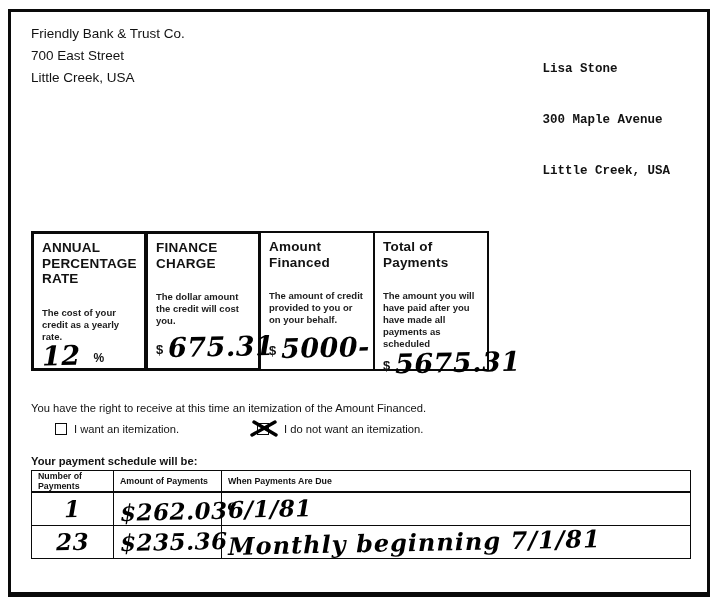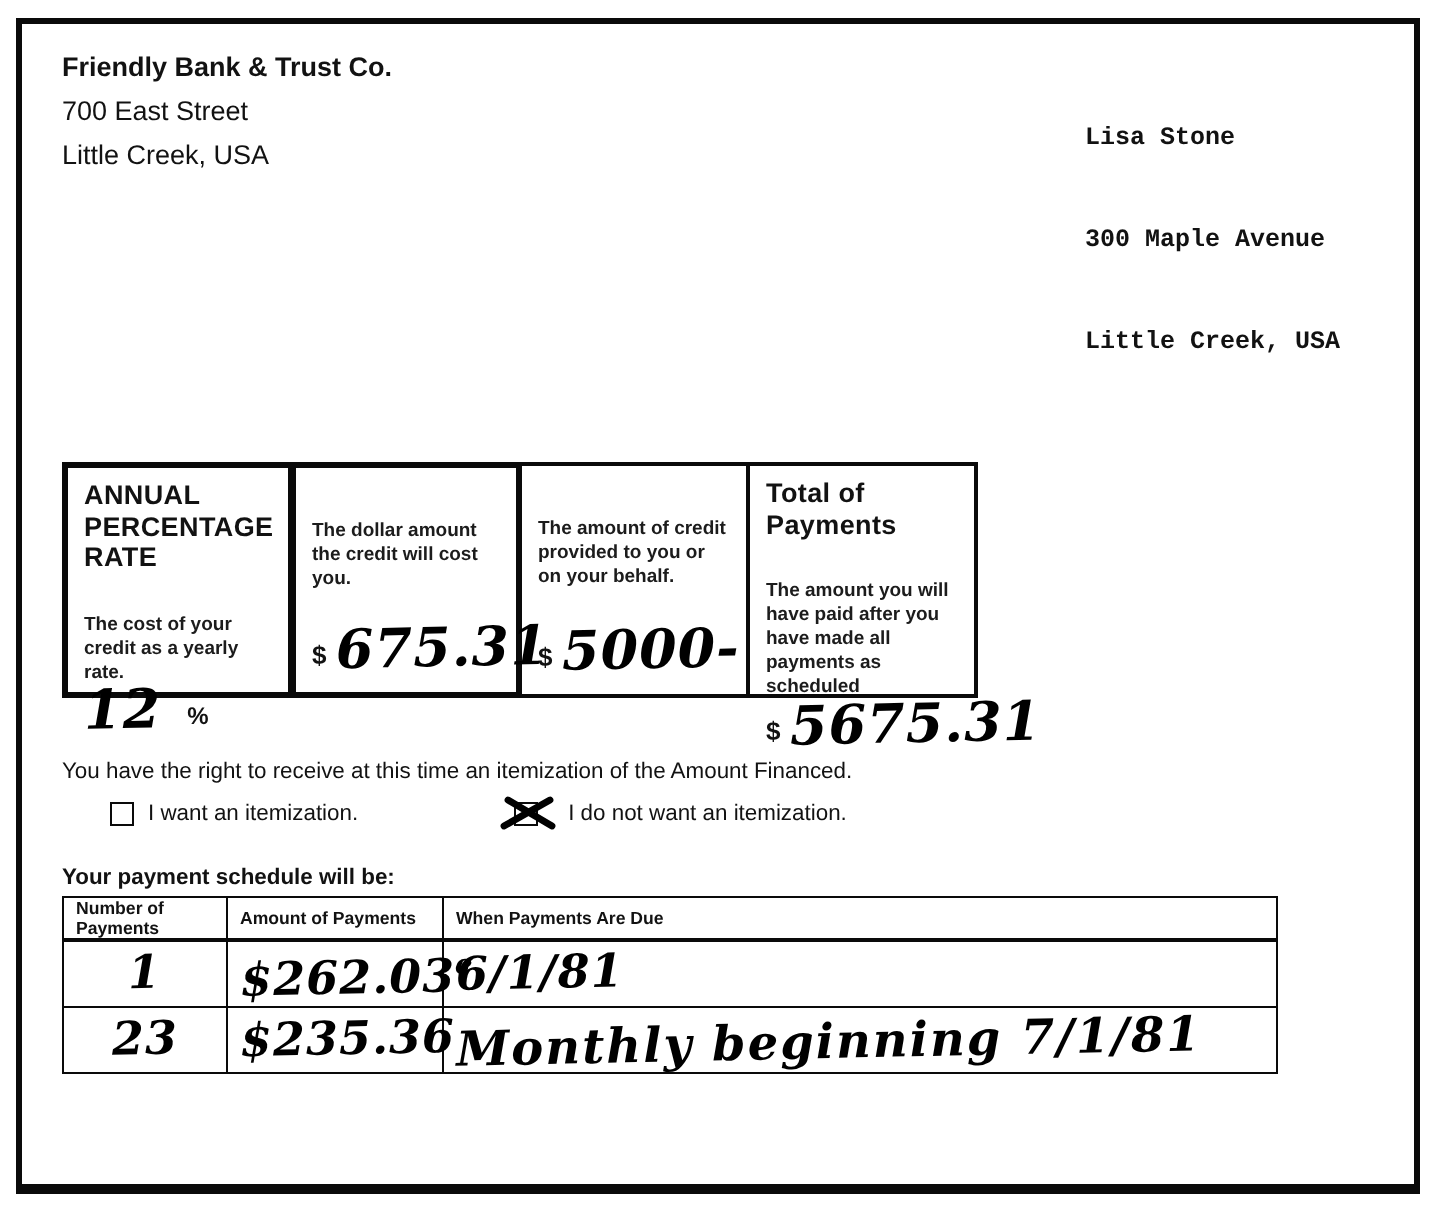--- a/index.html
+++ b/index.html
@@ -9,31 +9,31 @@
     -webkit-font-smoothing:antialiased;
   }
   .frame{
     position:absolute;left:8px;top:9px;right:8px;bottom:9px;
     border:3px solid #0a0a0a;border-bottom-width:5px;
     padding:11px 18px 0 20px;box-sizing:border-box;
   }
   
   .hdr{display:flex;align-items:flex-start;}
   .creditor{font-size:13.5px;line-height:22px;}
-  .creditor .name{font-weight:bold;}
+  .creditor .name{font-weight:normal;}
   .borrower{
     margin-left:auto;margin-right:19px;margin-top:4px;
     font-family:"Liberation Mono",monospace;font-weight:bold;
     font-size:12.5px;line-height:17px;white-space:pre;
   }
   
   .boxes{display:flex;margin-top:17px;width:466px;}
   .disc-box{
     border:2px solid #0a0a0a;margin-left:-2px;width:116px;
-    padding:6px 7px 6px 8px;box-sizing:border-box;height:118px;
+    padding:6px 7px 6px 8px;box-sizing:border-box;height:140px;
     display:flex;flex-direction:column;
   }
   .disc-box.heavy{border-width:3px;}
   .disc-box:first-child{margin-left:0;}
   .box-title{font-weight:bold;font-size:13.5px;line-height:15.5px;letter-spacing:.2px;}
   .box-desc{font-size:9.5px;line-height:12px;margin-top:20px;font-weight:bold;color:#1c1c1c;}
   .box-value{margin-top:auto;display:flex;align-items:flex-end;gap:5px;padding-bottom:2px;}
   .money-sign{font-size:13px;font-weight:bold;padding-bottom:3px;}
   .pct-sign{font-size:12px;font-weight:bold;padding-bottom:4px;padding-left:8px;}
   
@@ -47,21 +47,21 @@
   .itemization{margin-top:30px;}
   .opt-row{display:flex;align-items:center;margin-top:8px;margin-left:24px;font-size:11.2px;}
   .cb{
     width:10px;height:10px;border:1.6px solid #0a0a0a;display:inline-block;
     position:relative;margin-right:7px;flex:0 0 auto;background:#fff;
   }
   .cb .xmark{position:absolute;left:-9px;top:-5px;pointer-events:none;}
   .opt-gap{width:78px;}
   
   .sched-intro{margin-top:20px;font-size:11.2px;font-weight:bold;}
-  table.sched{border-collapse:collapse;margin-top:3px;width:608px;table-layout:fixed;}
+  table.sched{border-collapse:collapse;margin-top:3px;width:660px;table-layout:fixed;}
   table.sched th,table.sched td{border:1.5px solid #0a0a0a;padding:0 6px;}
   table.sched th{
     font-size:8.8px;font-weight:bold;text-align:left;height:15px;
     border-bottom-width:2px;
   }
   table.sched td{height:32px;vertical-align:middle;}
   .col-num{width:82px;}
   .col-amt{width:108px;}
   td.c-num{text-align:center;}
   .hand.cell{font-size:23px;line-height:22px;}
@@ -91,28 +91,30 @@
     <div class="disc-box heavy">
       <div class="box-title">ANNUAL PERCENTAGE RATE</div>
       <div class="box-desc">The cost of your credit as a yearly rate.</div>
       <div class="box-value">
         <span class="hand big">12</span>
         <span class="pct-sign">%</span>
       </div>
     </div>
 
     <div class="disc-box heavy">
+      <div class="box-title">FINANCE CHARGE</div>
       <div class="box-desc">The dollar amount the credit will cost you.</div>
       <div class="box-value">
         <span class="money-sign">$</span>
         <span class="hand big">675.31</span>
       </div>
     </div>
 
     <div class="disc-box">
+      <div class="box-title">Amount Financed</div>
       <div class="box-desc">The amount of credit provided to you or on your behalf.</div>
       <div class="box-value">
         <span class="money-sign">$</span>
         <span class="hand big">5000-</span>
       </div>
     </div>
 
     <div class="disc-box">
       <div class="box-title">Total of Payments</div>
       <div class="box-desc">The amount you will have paid after you have made all payments as scheduled</div>

